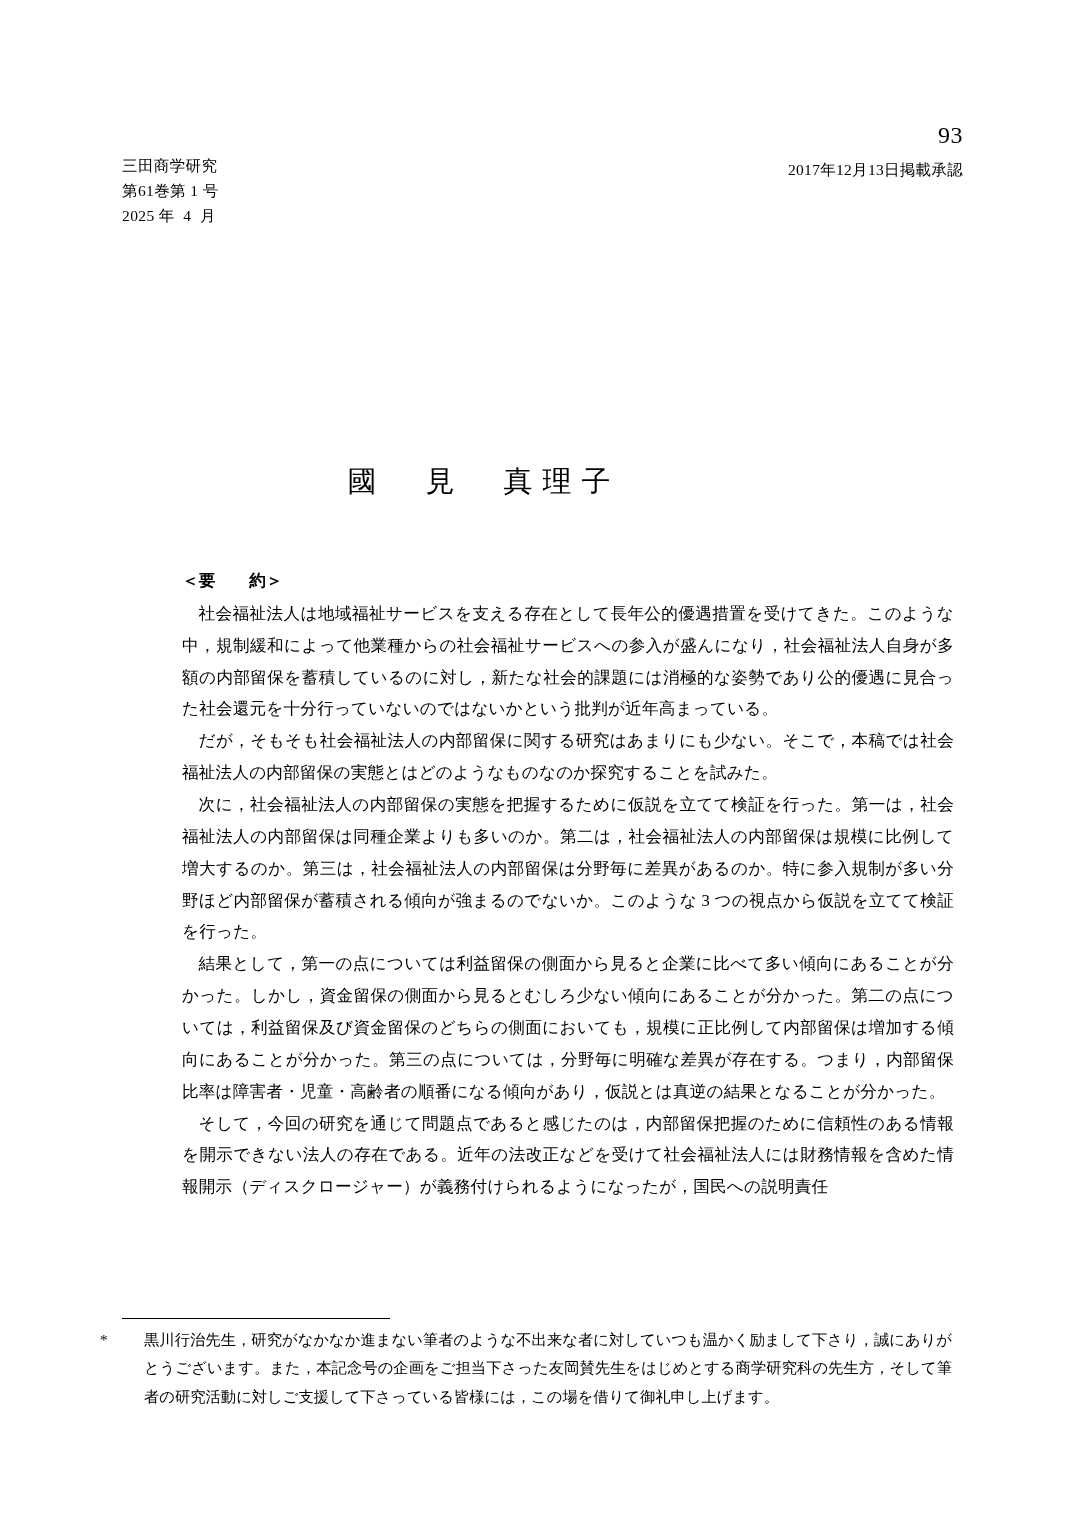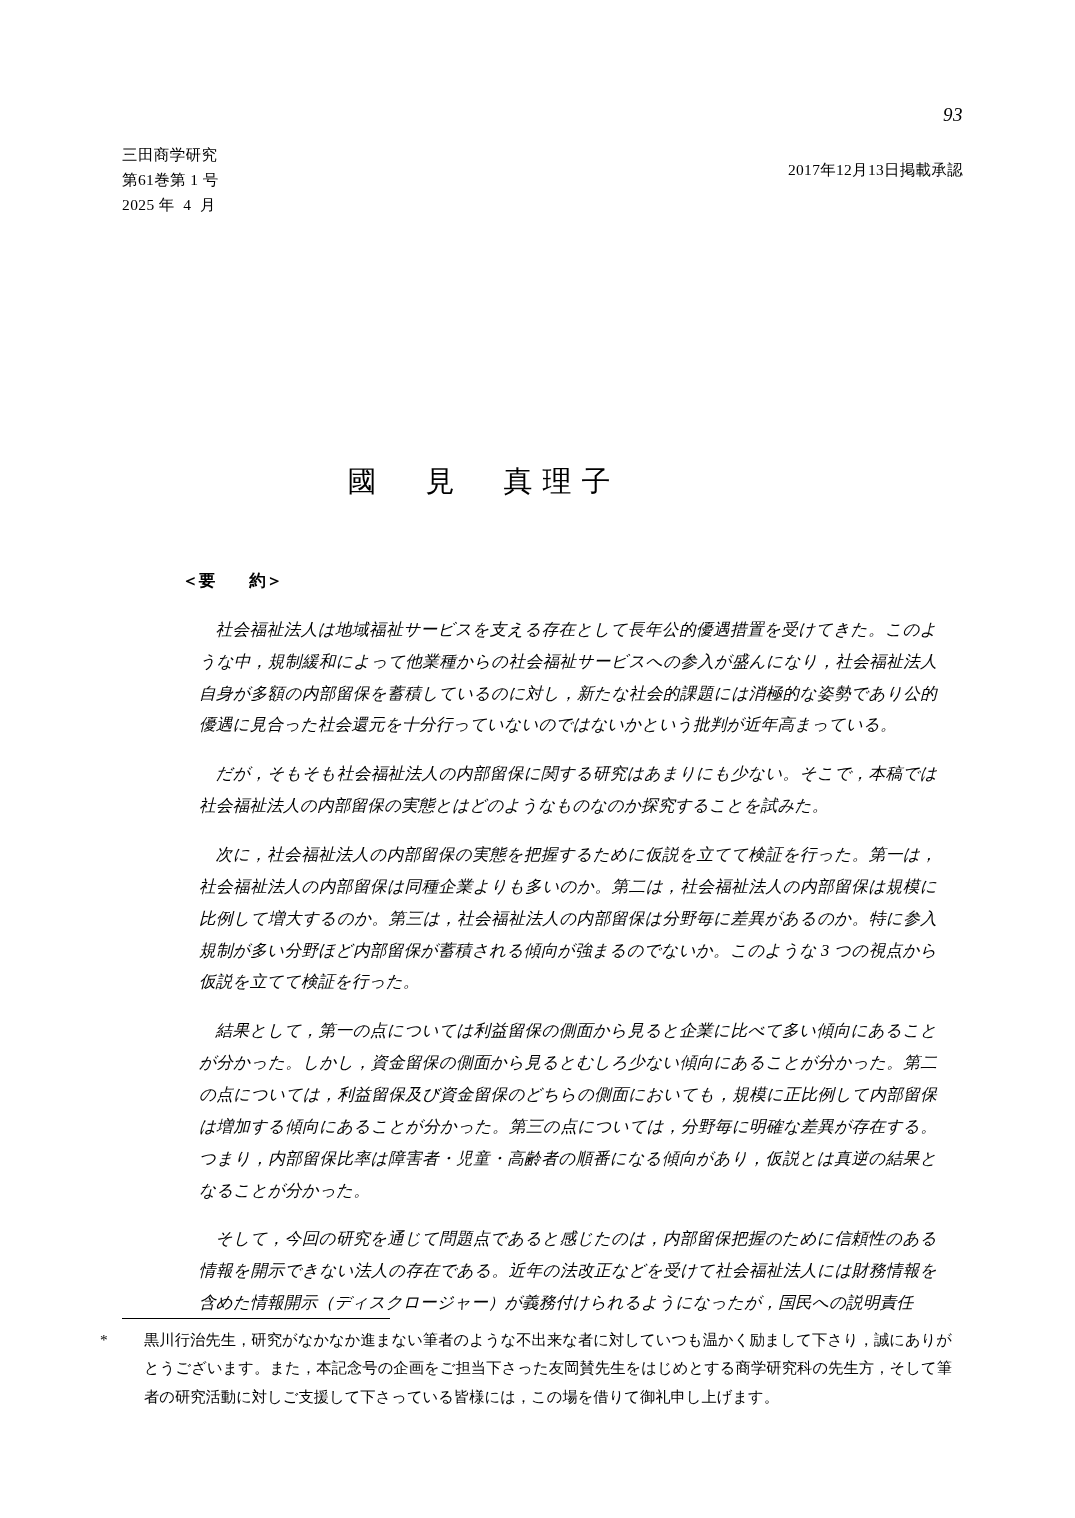--- a/index.html
+++ b/index.html
@@ -16,29 +16,28 @@
     width: 1075px;
     height: 1518px;
     margin: 0 auto;
     background: #ffffff;
     overflow: hidden;
   }
 
   
   .page-number {
     position: absolute;
-    top: 104px;
+    top: 122px;
     right: 112px;
-    font-style: italic;
-    font-size: 19px;
+    font-size: 24px;
     letter-spacing: 0.5px;
   }
   .journal-block {
     position: absolute;
-    top: 142px;
+    top: 153px;
     left: 122px;
     font-size: 15.5px;
     line-height: 1.62;
     letter-spacing: 0.4px;
   }
   .journal-block div { white-space: pre; }
 
   .accept-note {
     position: absolute;
     top: 160px;
@@ -98,23 +97,22 @@
     text-justify: inter-ideograph;
     letter-spacing: 0.2px;
   }
   .abstract-heading {
     letter-spacing: 0.2px;
     margin-bottom: 1px;
     white-space: pre;
     font-weight: bold;
   }
   .abstract p {
-    margin: 17px;
+    margin: 0;
     text-indent: 1em;
-    font-style: italic;
   }
 
   
   .footnote-rule {
     position: absolute;
     left: 122px;
     top: 1318px;
     width: 268px;
     border-top: 1px solid #000;
   }

